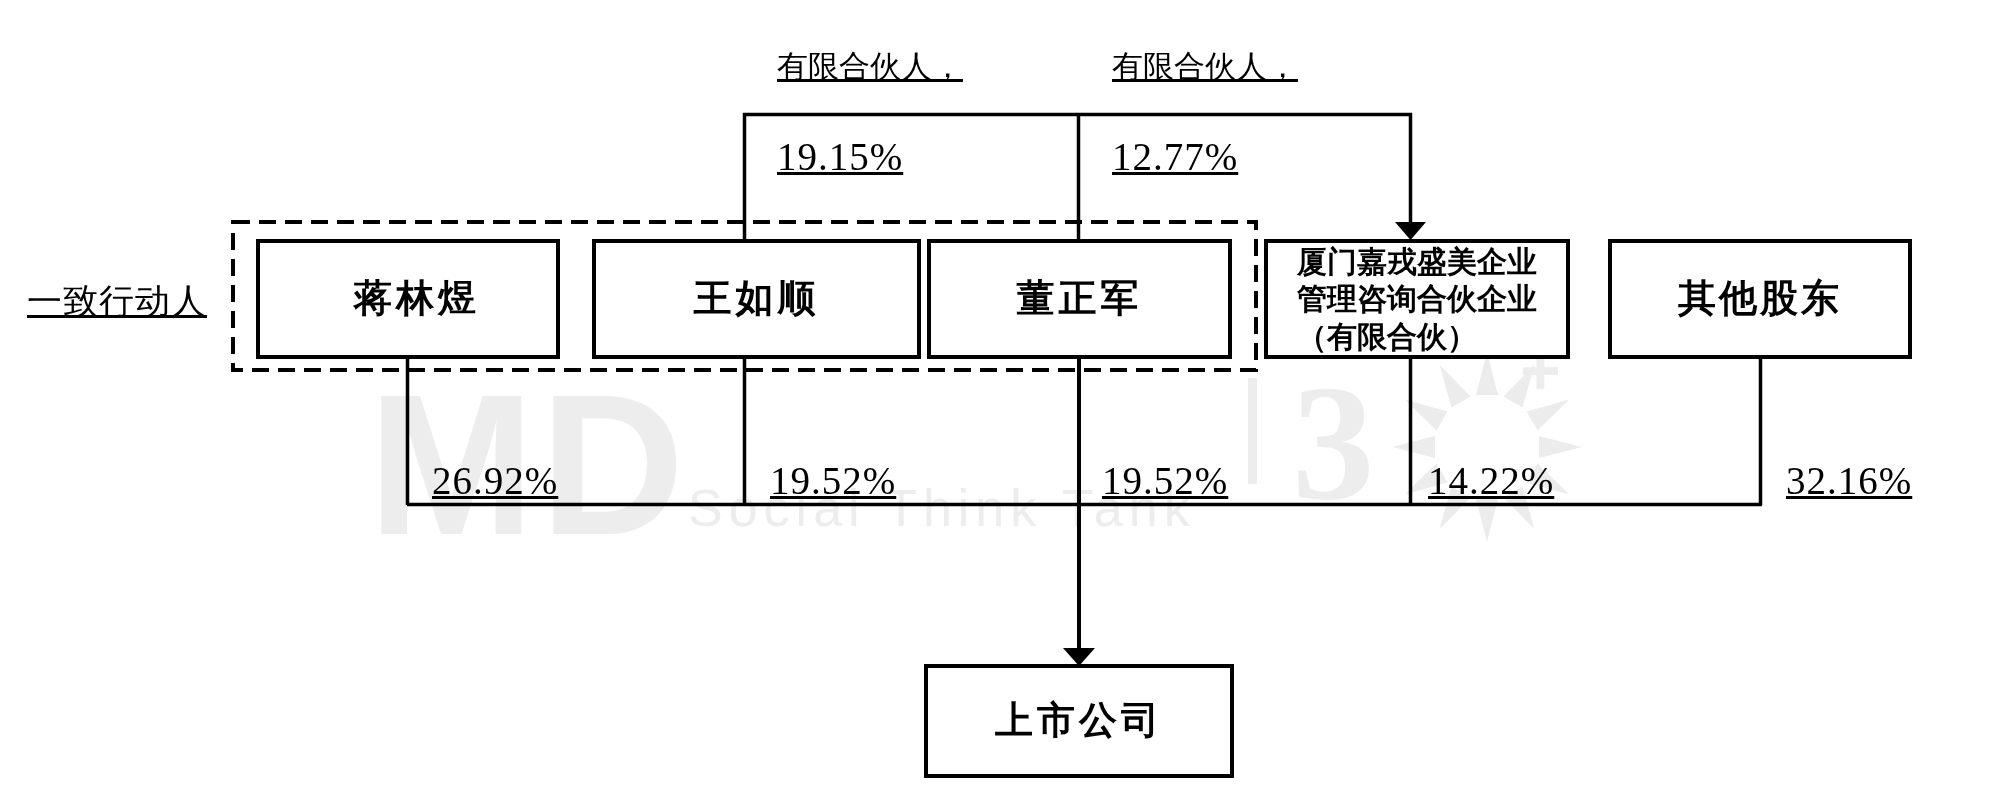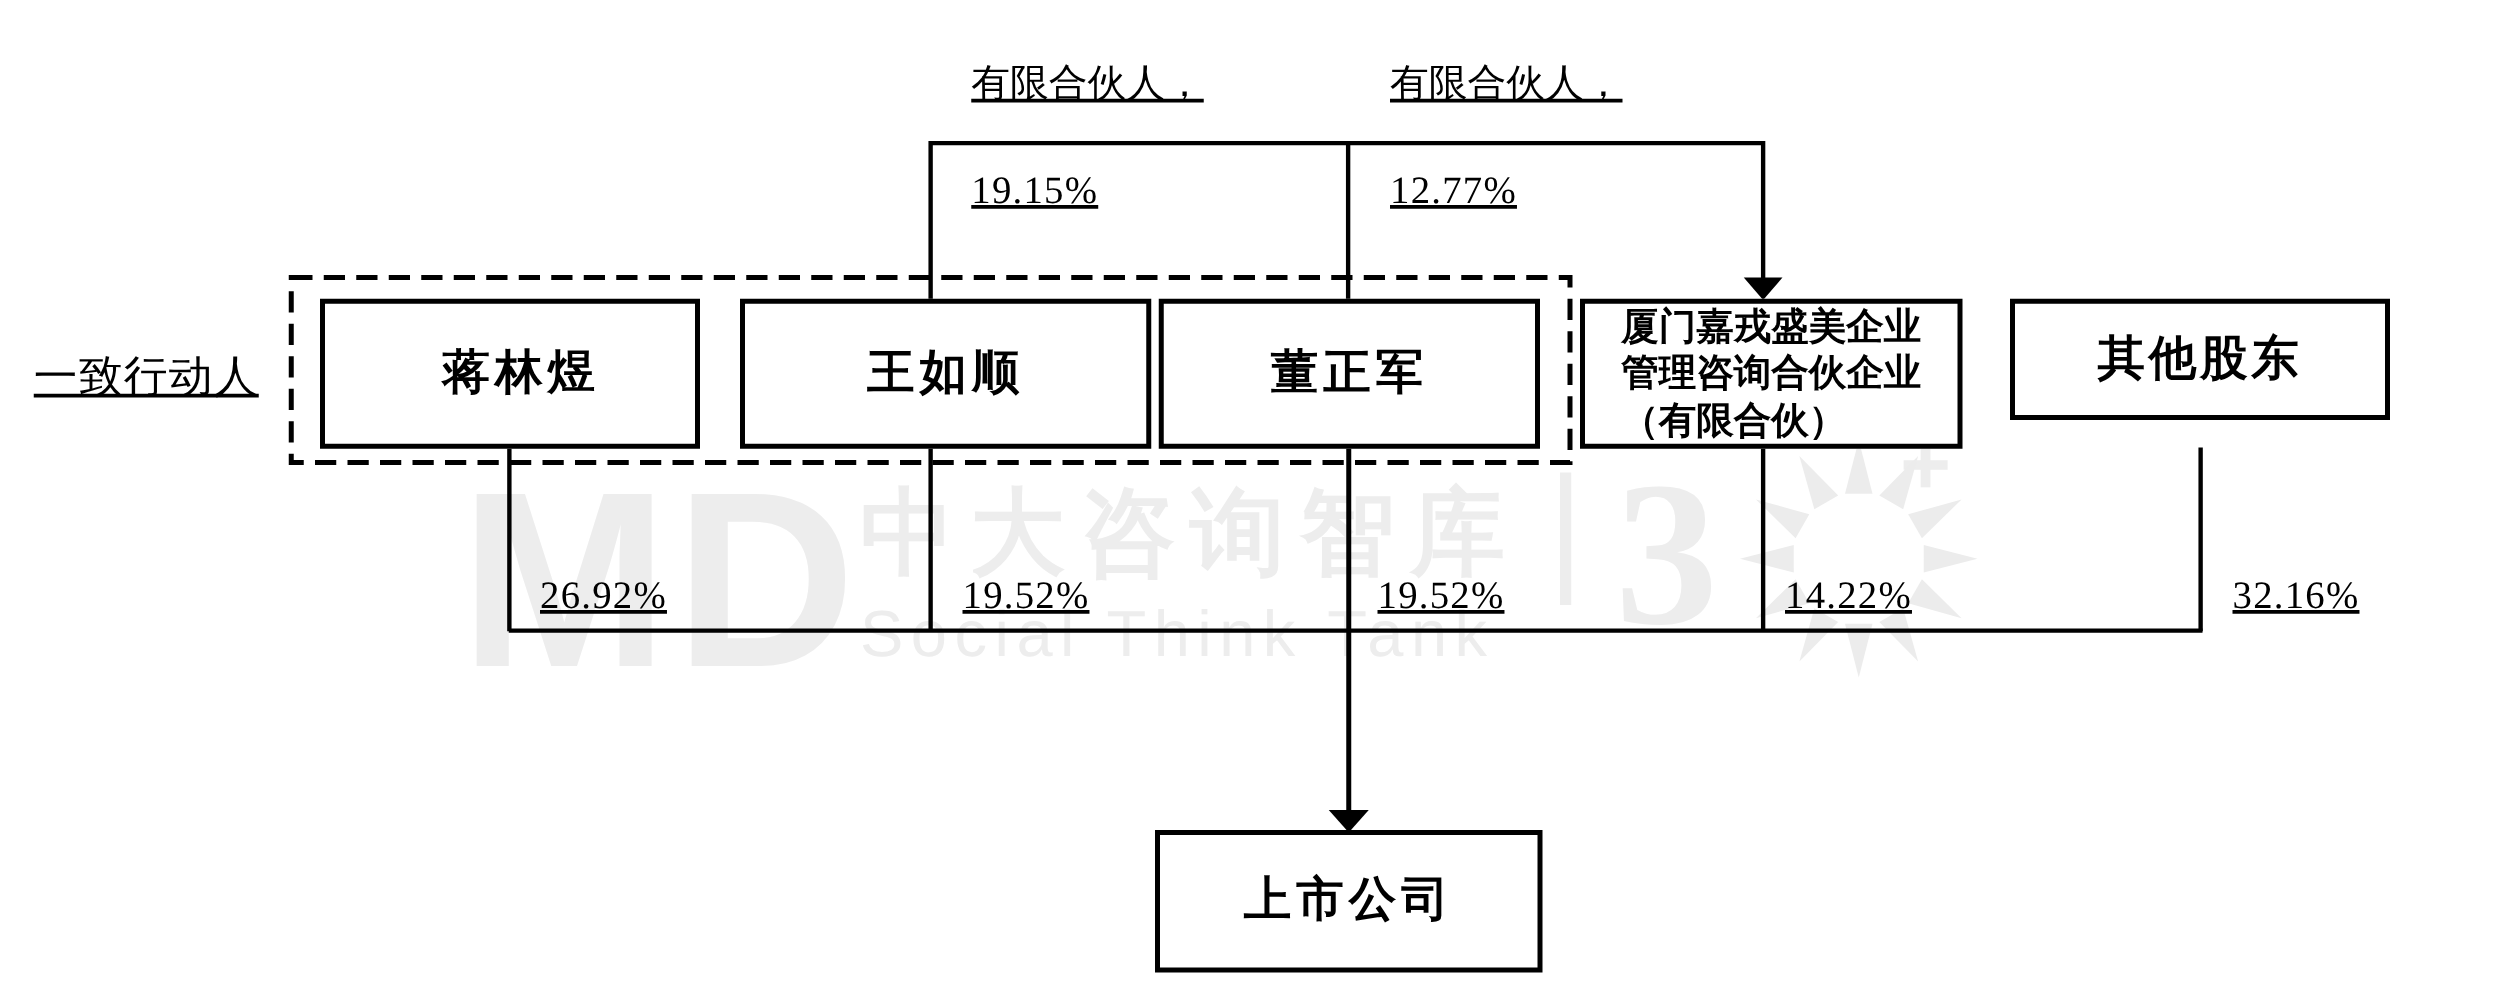--- a/index.html
+++ b/index.html
@@ -14,32 +14,31 @@
   .wm-en{font-family:"Liberation Sans","DejaVu Sans",sans-serif;font-weight:400;}
   .wm-bar{background:#ededed;}
   
   .node{
     position:absolute;background:#ffffff;border:4px solid #000000;
     display:flex;align-items:center;justify-content:center;text-align:left;
     font-weight:700;box-sizing:border-box;
   }
   .node .inner{line-height:1.25;}
   .lbl{position:absolute;white-space:nowrap;text-decoration:underline;}
-  .pct{font-size:31px;letter-spacing:1px;}
+  .pct{font-size:39px;letter-spacing:1px;}
   .toplbl{font-size:31px;}
   svg.layer{position:absolute;left:0;top:0;}
 </style>
 </head>
 <body>
 
 <div id="stage">
 
   <div class="wm wm-logo" style="left:368px;top:365px;font-size:200px;">M</div>
   <div class="wm wm-logo" style="left:540px;top:365px;font-size:200px;">D</div>
-  <div class="wm wm-cn" style="left:688px;top:376px;font-size:76px;letter-spacing:12px;">中大咨询智库</div>
   <div class="wm wm-bar" style="left:1248px;top:378px;width:9px;height:106px;"></div>
   <div class="wm wm-logo" style="left:1292px;top:360px;font-size:165px;font-family:'Liberation Serif','DejaVu Serif',serif;">3</div>
   <div class="wm wm-logo" style="left:1520px;top:336px;font-size:70px;">+</div>
   <div class="wm wm-en" style="left:688px;top:478px;font-size:52px;letter-spacing:6px;">Social Think Tank</div>
 
   <svg class="layer" width="1999" height="785" aria-hidden="true">
     <g fill="#ececec" transform="translate(1487,447)">
       <g id="ray">
           <polygon points="-11,-52 11,-52 0,-95"></polygon>
         </g>
@@ -92,21 +91,21 @@
   <div class="node" style="left:927px;top:239px;width:305px;height:120px;font-size:38px;letter-spacing:4px;">
     <span class="inner">董正军</span>
   </div>
   <div class="node" style="left:1264px;top:239px;width:306px;height:120px;font-size:30px;">
     <span class="inner">
       <span>厦门嘉戎盛美企业</span><br>
       <span>管理咨询合伙企业</span><br>
       <span>（有限合伙）</span>
     </span>
   </div>
-  <div class="node" style="left:1608px;top:239px;width:304px;height:97px;font-size:38px;letter-spacing:3px;">
+  <div class="node" style="left:1608px;top:239px;width:304px;height:120px;font-size:38px;letter-spacing:3px;">
     <span class="inner">其他股东</span>
   </div>
 
   <div class="lbl pct" style="left:432px;top:458px;">26.92%</div>
   <div class="lbl pct" style="left:770px;top:458px;">19.52%</div>
   <div class="lbl pct" style="left:1102px;top:458px;">19.52%</div>
   <div class="lbl pct" style="left:1428px;top:458px;">14.22%</div>
   <div class="lbl pct" style="left:1786px;top:458px;">32.16%</div>
 
   <div class="node" style="left:924px;top:664px;width:310px;height:114px;font-size:38px;letter-spacing:4px;">

